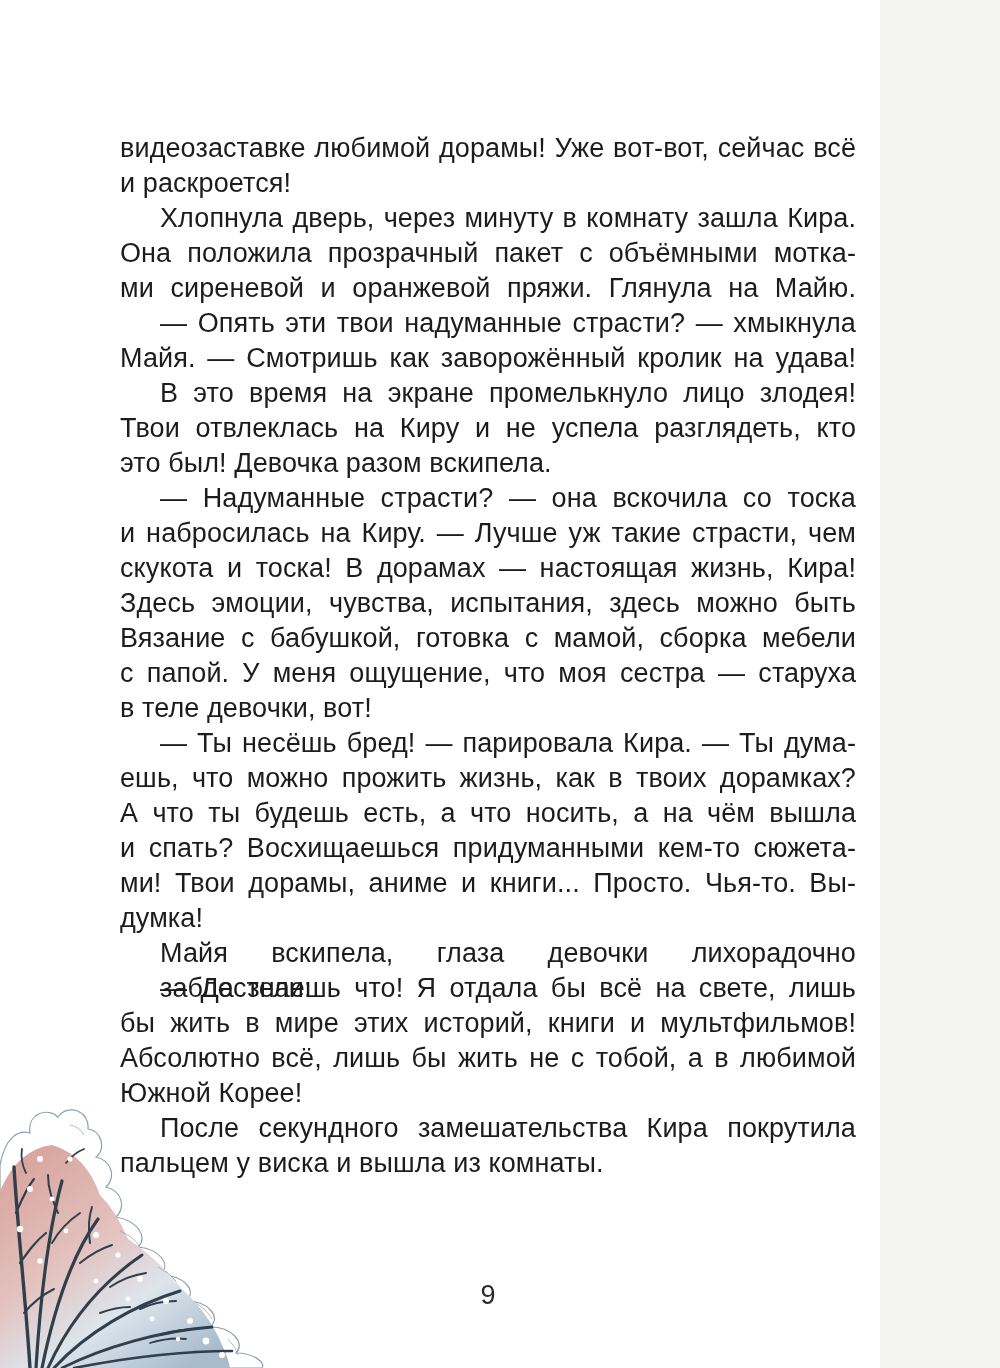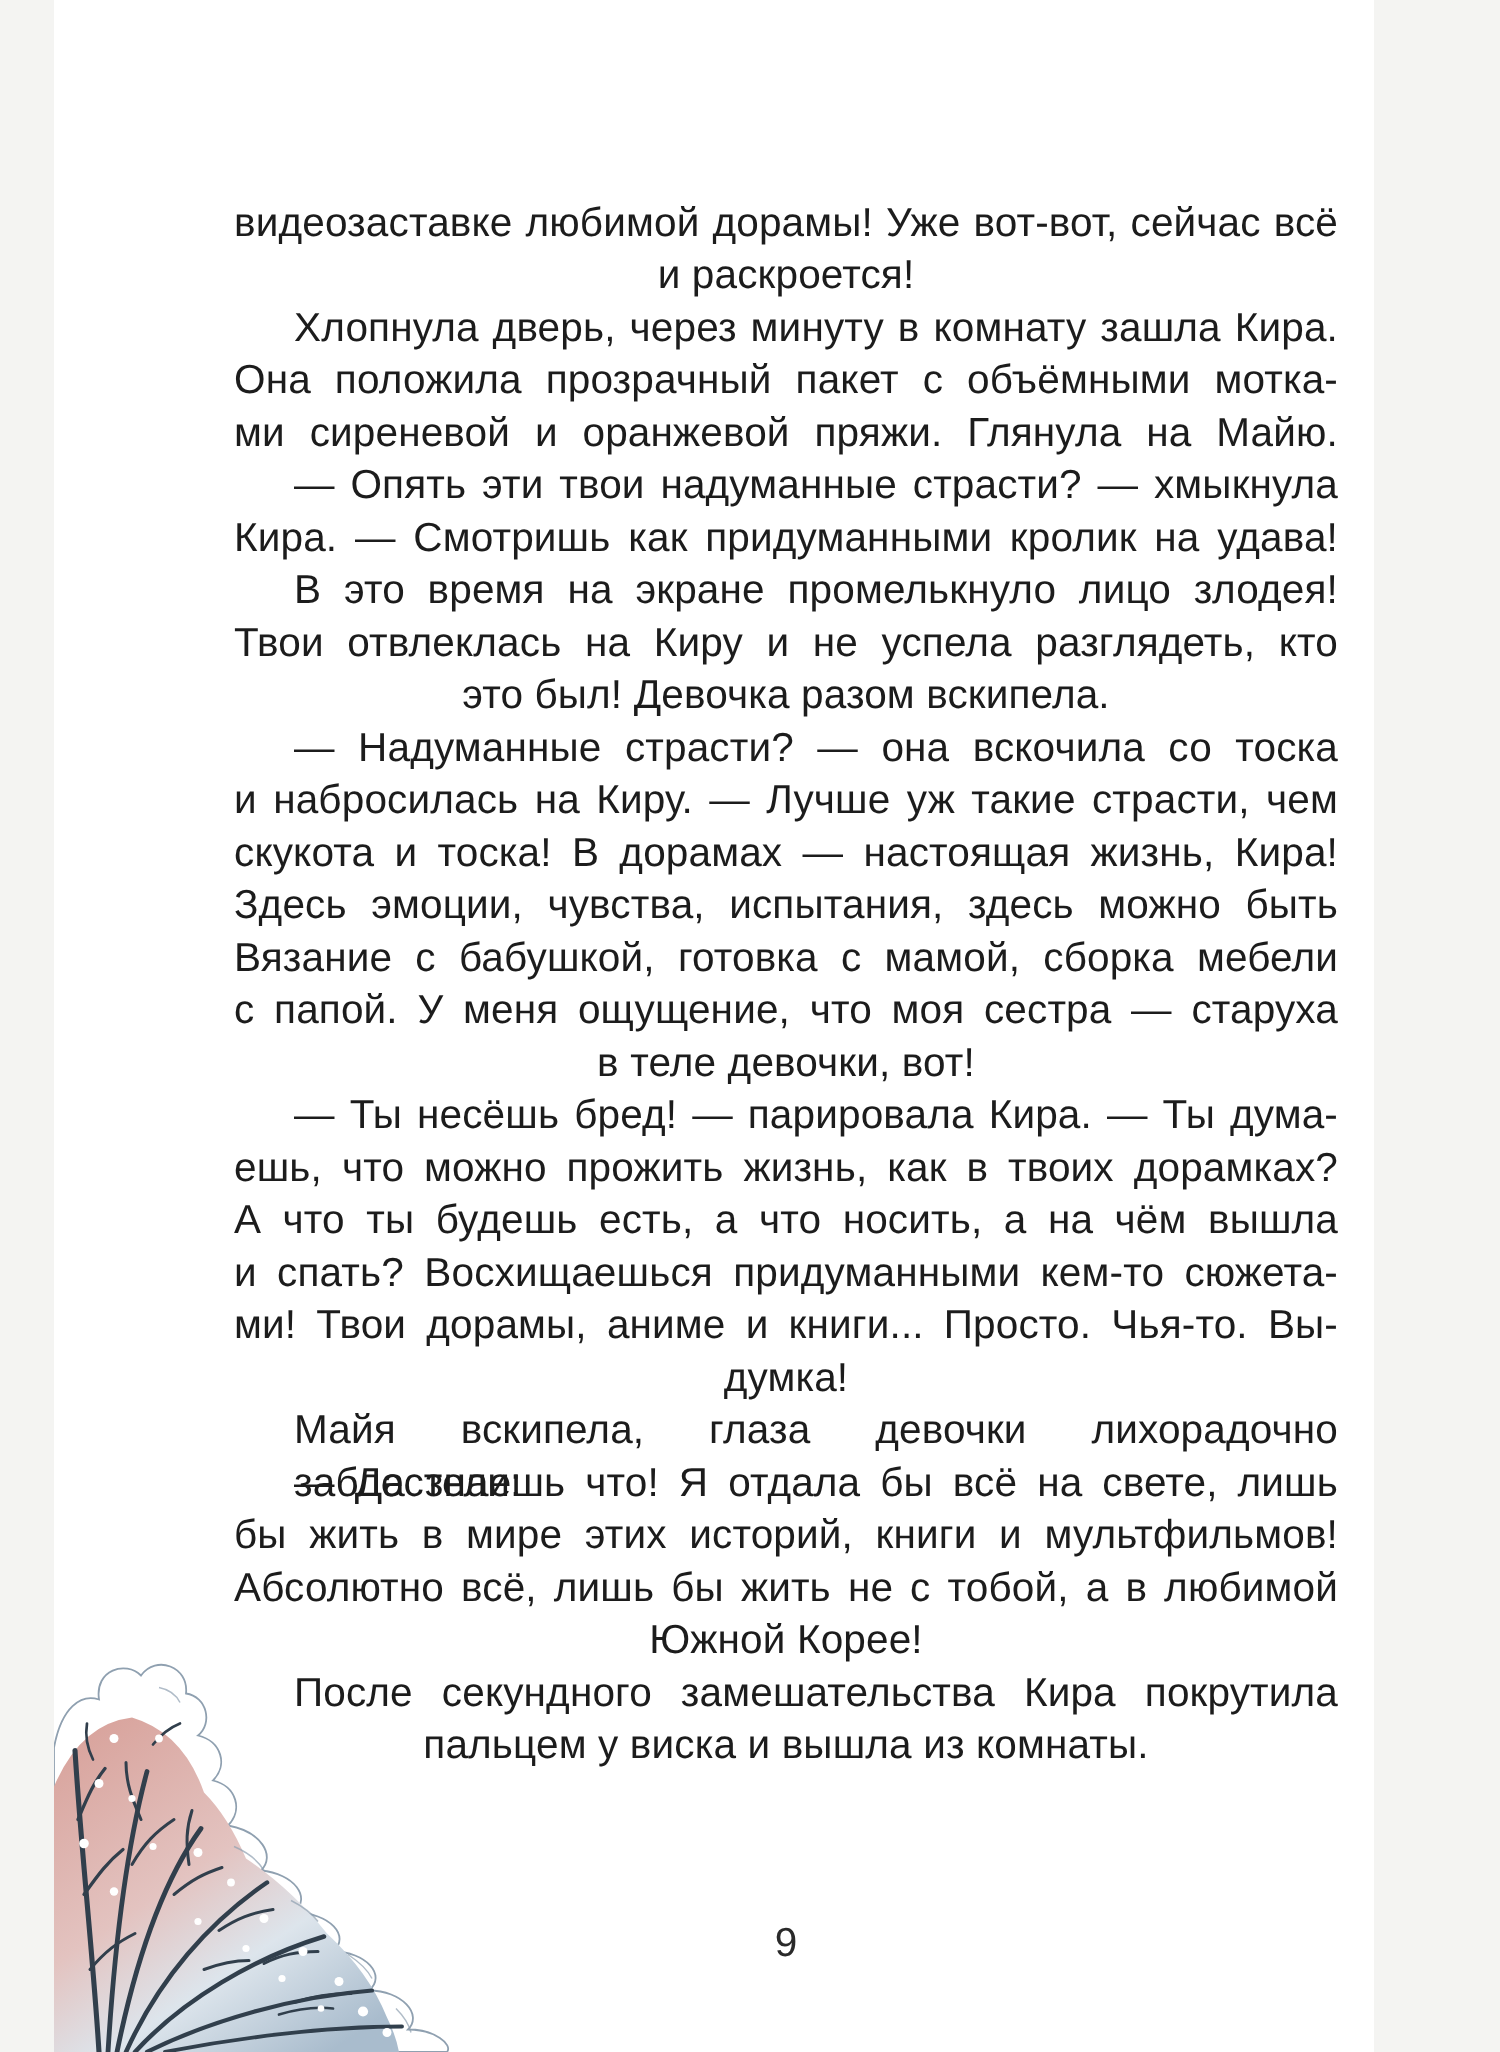--- a/index.html
+++ b/index.html
@@ -11,36 +11,35 @@
     height: 1368px;
     background: #f4f4f2;
     font-family: "Liberation Sans", sans-serif;
   }
   .page {
     position: relative;
     width: 880px;
     height: 1368px;
     background: #ffffff;
     overflow: hidden;
-    margin-left: 36px;
   }
   .text-block {
     position: absolute;
     left: 120px;
     top: 131px;
     width: 736px;
     color: #1c1c1c;
     font-size: 27px;
     line-height: 35px;
     letter-spacing: 0.1px;
   }
   .line {
     height: 35px;
     white-space: nowrap;
-    text-align: center;
+    text-align: left;
   }
   .line.j {
     white-space: normal;
     text-align: justify;
     text-align-last: justify;
   }
   .line.ind {
     padding-left: 40px;
   }
   .page-number {
@@ -65,21 +64,21 @@
 
 <div class="page">
 
   <main class="text-block" id="lines">
       <div class="line j">видеозаставке любимой дорамы! Уже вот-вот, сейчас всё</div>
       <div class="line">и раскроется!</div>
       <div class="line j ind">Хлопнула дверь, через минуту в комнату зашла Кира.</div>
       <div class="line j">Она положила прозрачный пакет с объёмными мотка-</div>
       <div class="line j">ми сиреневой и оранжевой пряжи. Глянула на Майю.</div>
       <div class="line j ind">— Опять эти твои надуманные страсти? — хмыкнула</div>
-      <div class="line j">Кира. — Смотришь как придуманными кролик на удава!</div>
+      <div class="line j">Майя. — Смотришь как заворожённый кролик на удава!</div>
       <div class="line j ind">В это время на экране промелькнуло лицо злодея!</div>
       <div class="line j">Твои отвлеклась на Киру и не успела разглядеть, кто</div>
       <div class="line">это был! Девочка разом вскипела.</div>
       <div class="line j ind">— Надуманные страсти? — она вскочила со тоска</div>
       <div class="line j">и набросилась на Киру. — Лучше уж такие страсти, чем</div>
       <div class="line j">скукота и тоска! В дорамах — настоящая жизнь, Кира!</div>
       <div class="line j">Здесь эмоции, чувства, испытания, здесь можно быть</div>
       <div class="line j">Вязание с бабушкой, готовка с мамой, сборка мебели</div>
       <div class="line j">с папой. У меня ощущение, что моя сестра — старуха</div>
       <div class="line">в теле девочки, вот!</div>

